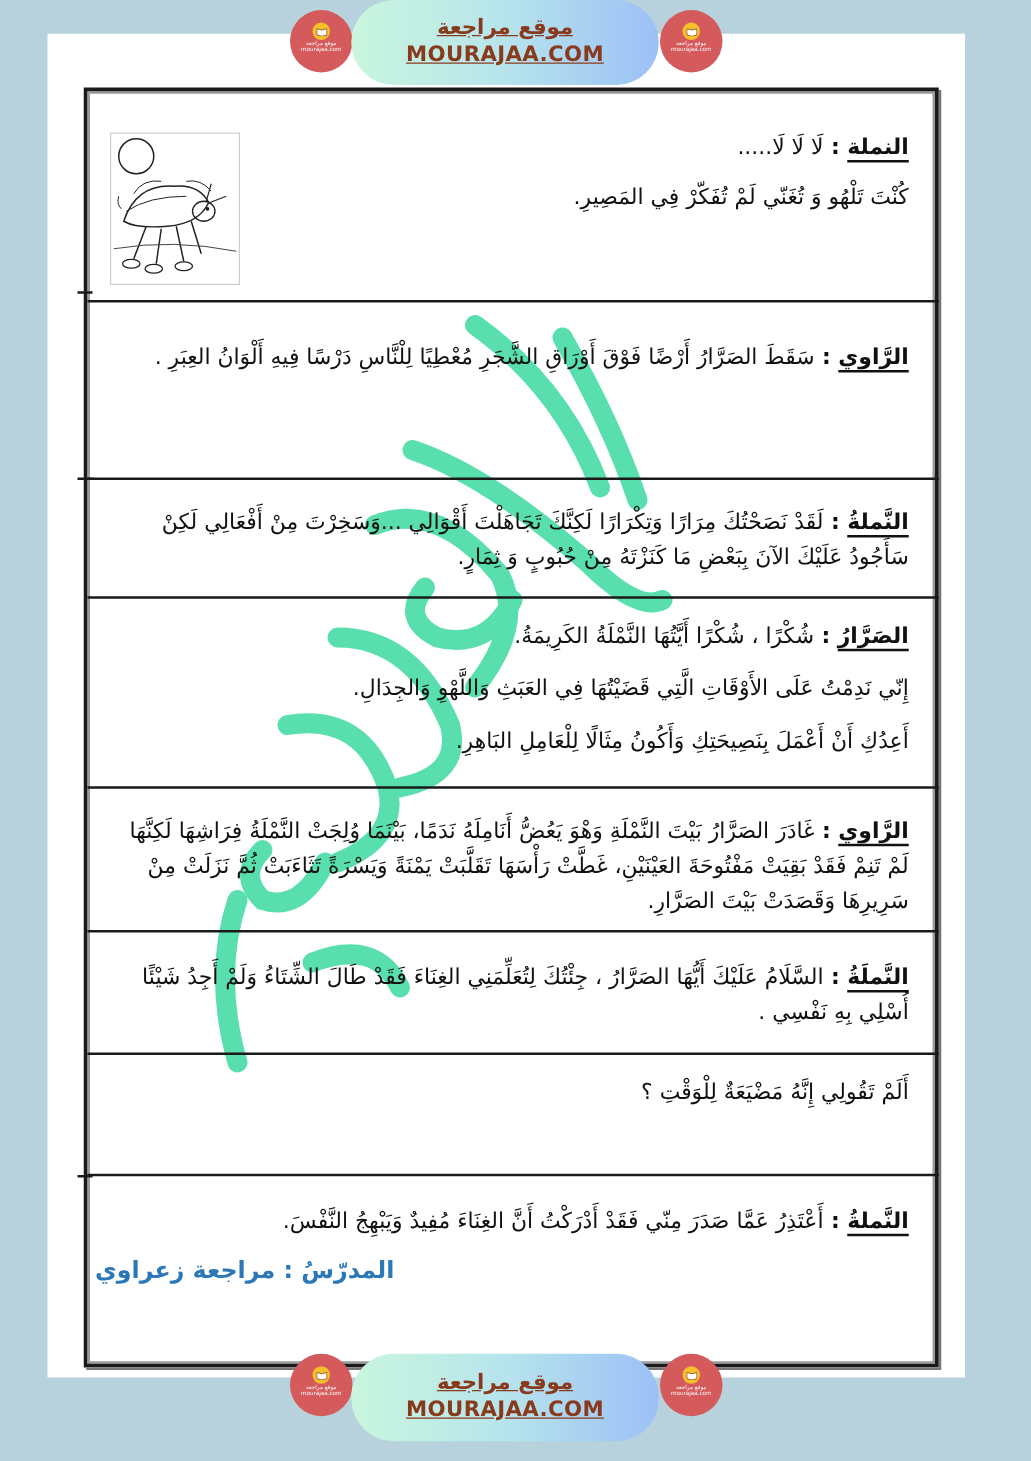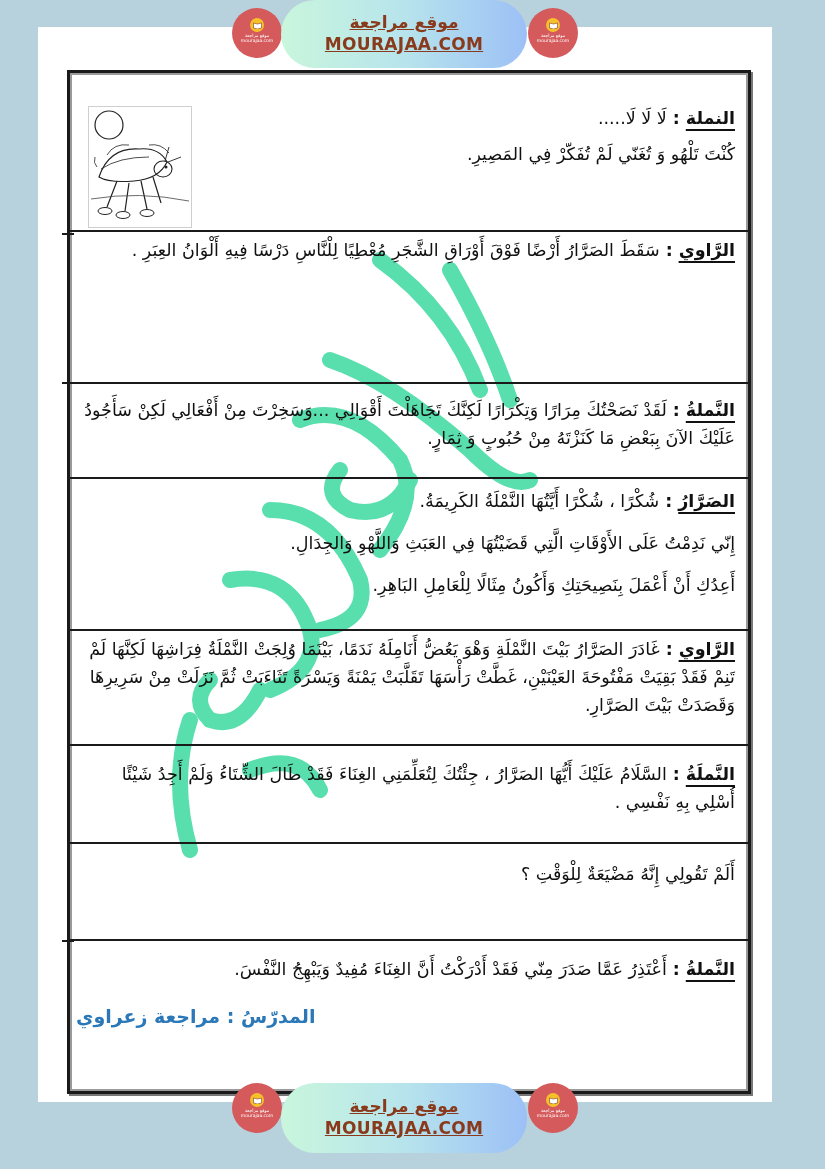--- a/index.html
+++ b/index.html
@@ -18,21 +18,21 @@
       box-shadow: inset 2px 2px 0 #9a9a9a, inset -2px -2px 0 #9a9a9a, 2px 2px 0 #777;
       box-sizing: border-box;
     }
     .section {
       position: absolute; left: 70px; width: 681px; box-sizing: border-box;
       direction: rtl; text-align: right;
       padding: 0 12px 0 10px;
       font-size: 17.5px; line-height: 1.6; color: #111;
     }
     .section.bordered { border-top: 2.5px solid #1a1a1a; }
-    .section p { margin: 4px; }
+    .section p { margin: 12px; }
     .speaker {
       font-weight: bold; text-decoration: underline; text-underline-offset: 5px;
       text-decoration-thickness: 2px;
     }
     .colon { font-weight: bold; margin: 0 6px; }
     .tick {
       position: absolute; left: 62px; width: 12px; height: 2px; background: #1a1a1a;
     }
     .illustration {
       position: absolute; left: 88px; top: 106px; width: 102px; height: 120px;
@@ -135,35 +135,35 @@
     <path d="M40 470 Q20 530 40 600"></path>
     <path d="M100 520 Q150 500 170 540"></path>
   </g>
 </svg>
 
 <div class="section" style="top:104px; height:130px; padding-left:130px;">
   <p style="margin-top:0;"><span class="speaker">النملة</span><span class="colon">:</span><span>لَا لَا لَا.....</span></p>
   <p style="margin-top:8px;">كُنْتَ تَلْهُو وَ تُغَنّي      لَمْ تُفَكّرْ فِي المَصِيرِ.</p>
 </div>
 
-<div class="section bordered" style="top:230px; height:150px; ">
+<div class="section bordered" style="top:240px; height:150px; padding-top:18px;">
   <p><span class="speaker">الرَّاوي</span><span class="colon">:</span><span>سَقَطَ الصَرَّارُ أَرْضًا فَوْقَ أَوْرَاقِ الشَّجَرِ مُعْطِيًا لِلْنَّاسِ دَرْسًا فِيهِ أَلْوَانُ العِبَرِ .</span></p>
 </div>
 
 <div class="section bordered" style="top:382px; height:96px; padding-top:8px;">
   <p><span class="speaker">النَّملةُ</span><span class="colon">:</span><span>لَقَدْ نَصَحْتُكَ مِرَارًا وَتِكْرَارًا لَكِنَّكَ  تَجَاهَلْتَ أَقْوَالِي ...وَسَخِرْتَ مِنْ أَفْعَالِي لَكِنْ سَأَجُودُ عَلَيْكَ الآنَ بِبَعْضِ مَا كَنَزْتَهُ مِنْ  حُبُوبٍ وَ ثِمَارٍ.</span></p>
 </div>
 
 <div class="section bordered" style="top:477px; height:153px; padding-top:4px;">
   <p><span class="speaker">الصَرَّارُ</span><span class="colon">:</span><span>شُكْرًا ، شُكْرًا أَيَّتُهَا  النَّمْلَةُ الكَرِيمَةُ.</span></p>
   <p style="margin-top:14px;">إِنّي نَدِمْتُ عَلَى الأَوْقَاتِ الَّتِي قَضَيْتُهَا فِي العَبَثِ وَاللَّهْوِ وَالجِدَالِ.</p>
   <p style="margin-top:14px;">أَعِدُكِ أَنْ أَعْمَلَ بِنَصِيحَتِكِ وَأَكُونُ مِثَالًا لِلْعَامِلِ البَاهِرِ.</p>
 </div>
 
-<div class="section bordered" style="top:629px; height:144px; padding-top:0;">
+<div class="section bordered" style="top:629px; height:144px; padding-top:8px;">
   <p><span class="speaker">الرَّاوي</span><span class="colon">:</span><span>غَادَرَ الصَرَّارُ بَيْتَ النَّمْلَةِ  وَهْوَ يَعُضُّ أَنَامِلَهُ نَدَمًا، بَيْنَمَا وُلِجَتْ النَّمْلَةُ فِرَاشِهَا لَكِنَّهَا لَمْ تَنِمْ فَقَدْ بَقِيَتْ مَفْتُوحَةَ العَيْنَيْنِ، غَطَّتْ رَأْسَهَا تَقَلَّبَتْ يَمْنَةً وَيَسْرَةً تَثَاءَبَتْ ثُمَّ نَزَلَتْ مِنْ سَرِيرِهَا وَقَصَدَتْ بَيْتَ الصَرَّارِ.</span></p>
 </div>
 
 <div class="section bordered" style="top:744px; height:81px; padding-top:10px;">
   <p><span class="speaker">النَّملَةُ</span><span class="colon">:</span><span>السَّلَامُ عَلَيْكَ أَيُّهَا الصَرَّارُ ، جِئْتُكَ لِتُعَلِّمَنِي الغِنَاءَ فَقَدْ طَالَ الشِّتَاءُ وَلَمْ أَجِدُ شَيْئًا أُسْلِي بِهِ نَفْسِي .</span></p>
 </div>
 
 <div class="section bordered" style="top:842px; height:98px; padding-top:4px;">
   <p style="margin-top:12px;">أَلَمْ تَقُولِي إِنَّهُ مَضْيَعَةٌ لِلْوَقْتِ ؟</p>
 </div>

